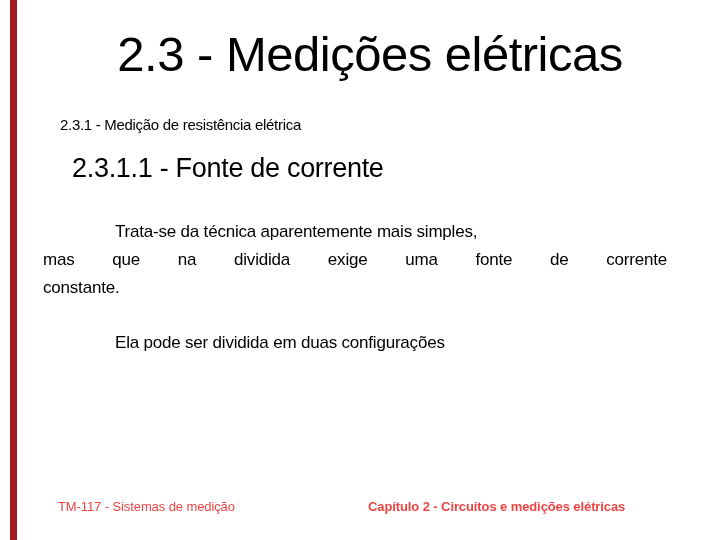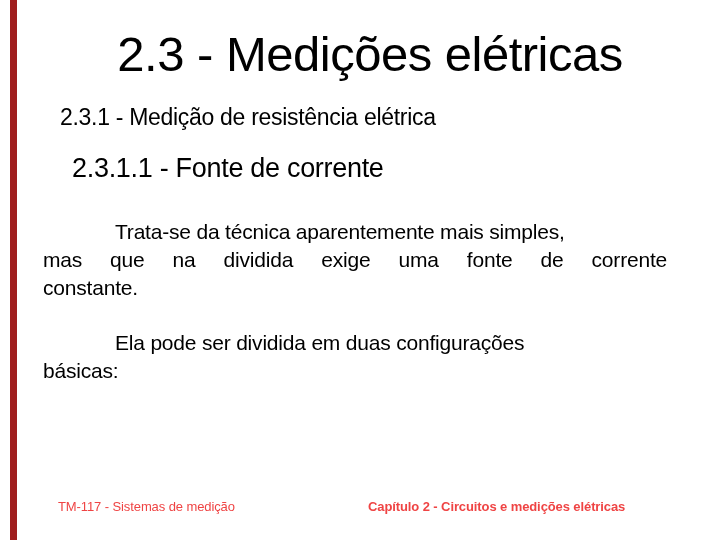--- a/index.html
+++ b/index.html
@@ -31,39 +31,39 @@
     left: 40px;
     width: 660px;
     text-align: center;
     font-size: 49px;
     letter-spacing: -0.5px;
     white-space: nowrap;
     line-height: 1.15;
   }
   .heading-l2 {
     position: absolute;
-    top: 104px;
+    top: 116px;
     left: 60px;
-    font-size: 23px;
+    font-size: 15px;
     letter-spacing: -0.3px;
     white-space: nowrap;
   }
   .heading-l3 {
     position: absolute;
     top: 153px;
     left: 72px;
     font-size: 27px;
     letter-spacing: -0.3px;
     white-space: nowrap;
   }
   .body-block {
     position: absolute;
     left: 43px;
     width: 624px;
-    font-size: 21px;
+    font-size: 17px;
     line-height: 28px;
     letter-spacing: -0.2px;
   }
   .body-block.para-1 { top: 218px; }
   .body-block.para-2 { top: 329px; }
   .line { display: block; }
   .line.indented { padding-left: 72px; }
   .line.justified {
     text-align: justify;
     text-align-last: justify;
@@ -93,20 +93,19 @@
   <div class="heading-l3">2.3.1.1 - Fonte de corrente</div>
 
   <div class="body-block para-1">
     <span class="line indented">Trata-se da técnica aparentemente mais simples,</span>
     <span class="line justified">mas que na dividida exige uma fonte de corrente</span>
     <span class="line">constante.</span>
   </div>
 
   <div class="body-block para-2">
     <span class="line indented">Ela pode ser dividida em duas configurações</span>
-    <span class="line">básicas:</span>
   </div>
 
   <div class="footer-text footer-course">TM-117 - Sistemas de medição</div>
 
   <div class="footer-text footer-chapter">Capítulo 2 - Circuitos e medições elétricas</div>
 
 </div>
 
 </body></html>

